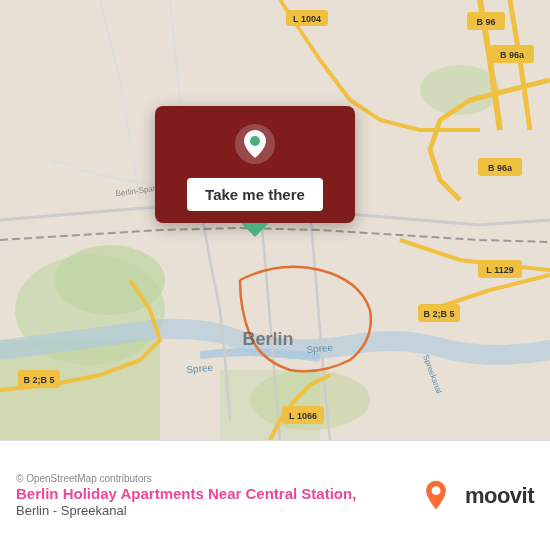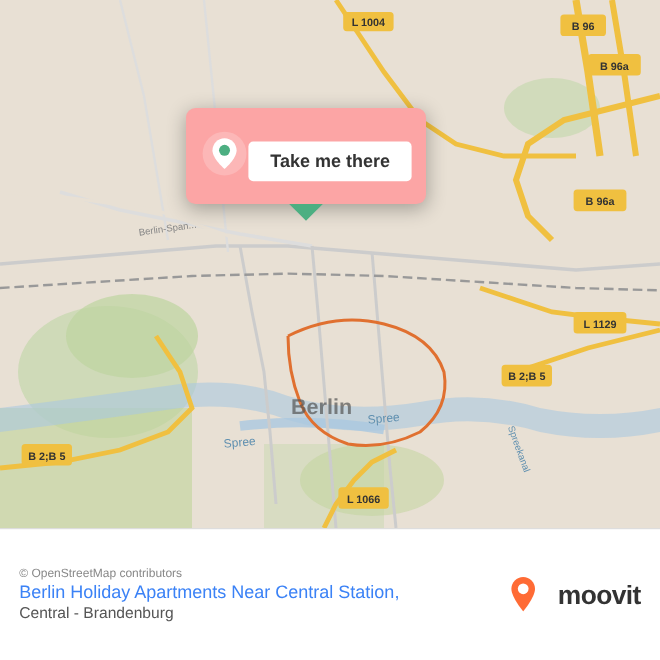--- a/index.html
+++ b/index.html
@@ -23,28 +23,28 @@
     .map-svg {
       position: absolute;
       top: 0; left: 0;
       width: 100%;
       height: 100%;
     }
 
     
     .popup-card {
       position: absolute;
-      top: 90px;
+      top: 106px;
       left: 155px;
       width: 200px;
-      background: #fca5a5;
+      background: #7f1d1d;
       border-radius: 8px;
       padding: 16px 12px 12px 12px;
       display: flex;
-      flex-direction: row;
+      flex-direction: column;
       align-items: center;
       box-shadow: 0 4px 16px rgba(0,0,0,0.3);
       z-index: 10;
     }
 
     .popup-card::after {
       content: '';
       position: absolute;
       bottom: -14px;
       left: 50%;
@@ -93,22 +93,22 @@
     }
 
     .copyright-text {
       font-size: 10px;
       color: #888;
       margin-bottom: 0;
     }
 
     .location-title {
       font-size: 15px;
-      font-weight: normal;
-      color: #3b82f6;
+      font-weight: bold;
+      color: #ec4899;
       line-height: 1.3;
     }
 
     .location-subtitle {
       font-size: 13px;
       color: #555;
     }
 
     .moovit-logo {
       display: flex;
@@ -223,21 +223,21 @@
       <circle cx="22" cy="19" r="5" fill="#4CAF82"></circle>
     </svg>
     <button class="take-me-there-btn">Take me there</button>
   </div>
 </div>
 
 <div id="info-bar">
   <div class="info-left">
     <div class="copyright-text">© OpenStreetMap contributors</div>
     <div class="location-title">Berlin Holiday Apartments Near Central Station,</div>
-    <div class="location-subtitle">Central - Brandenburg</div>
+    <div class="location-subtitle">Berlin - Spreekanal</div>
   </div>
   <div class="moovit-logo">
     <svg class="moovit-pin" viewBox="0 0 28 38" xmlns="http://www.w3.org/2000/svg">
       <path d="M14 2 C8 2 3 7 3 13 C3 21 14 34 14 34 C14 34 25 21 25 13 C25 7 20 2 14 2 Z" fill="#FF6B35"></path>
       <circle cx="14" cy="13" r="5" fill="white"></circle>
     </svg>
     <span class="moovit-text">moovit</span>
   </div>
 </div>
 

